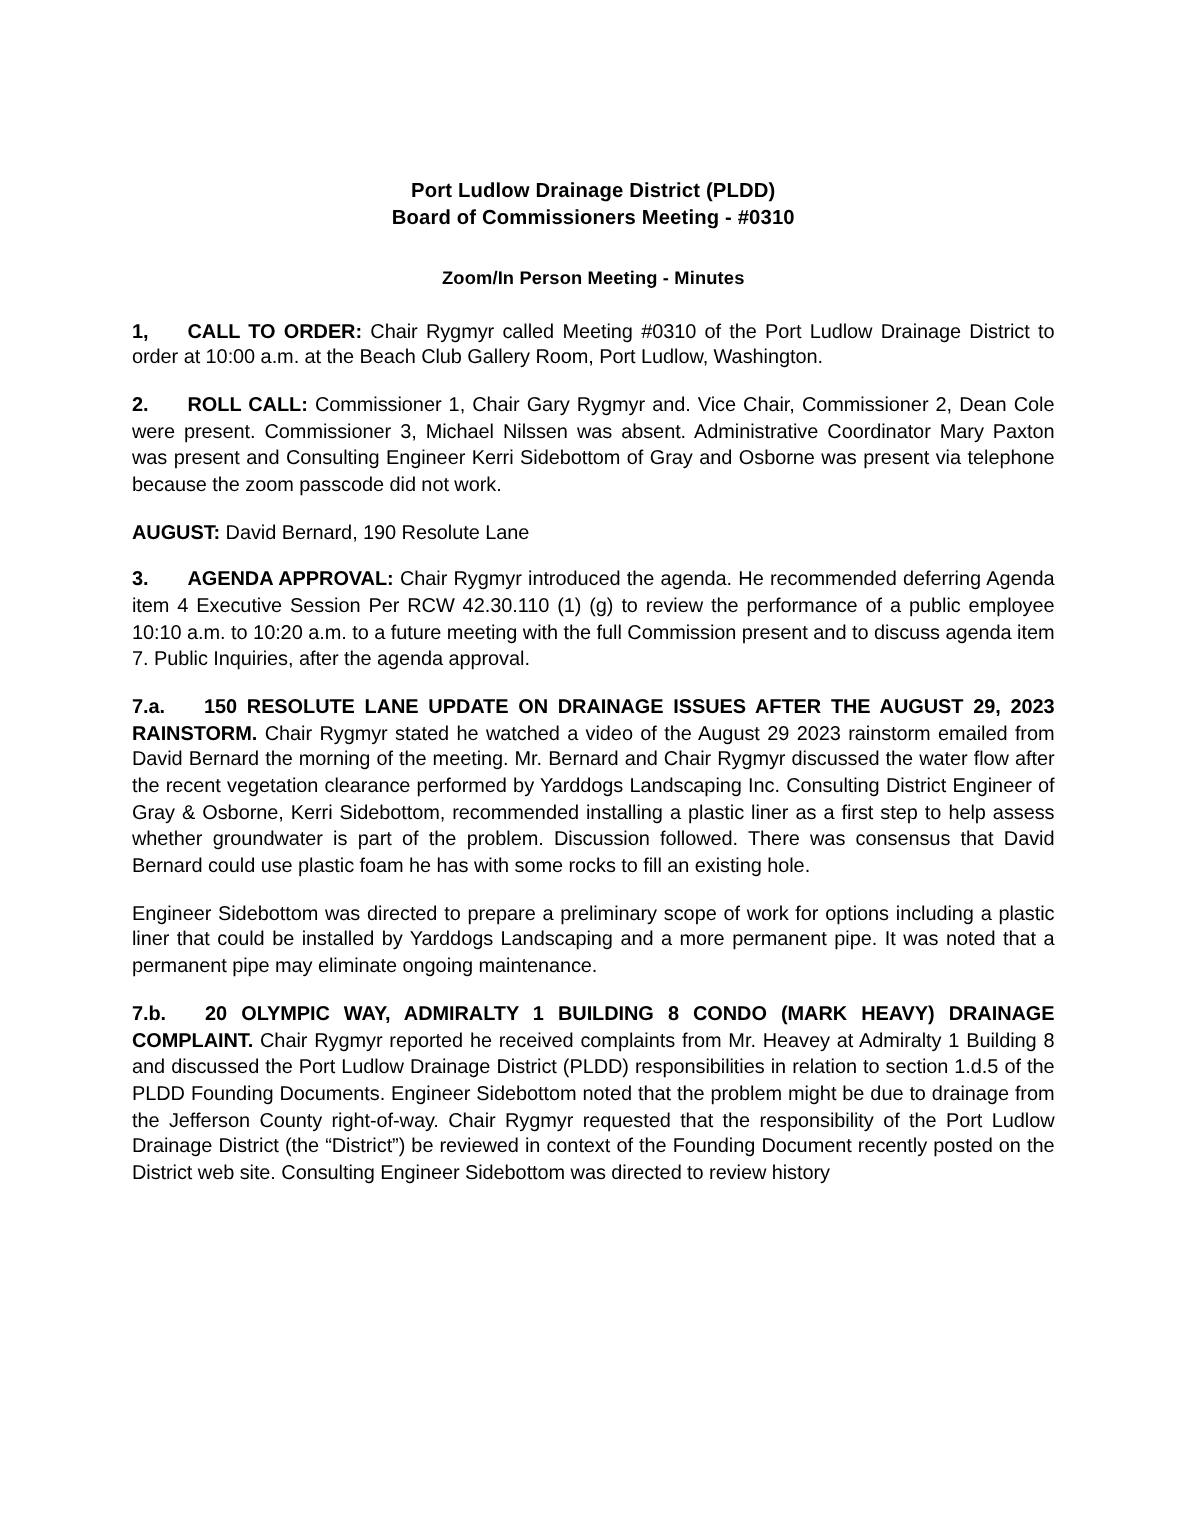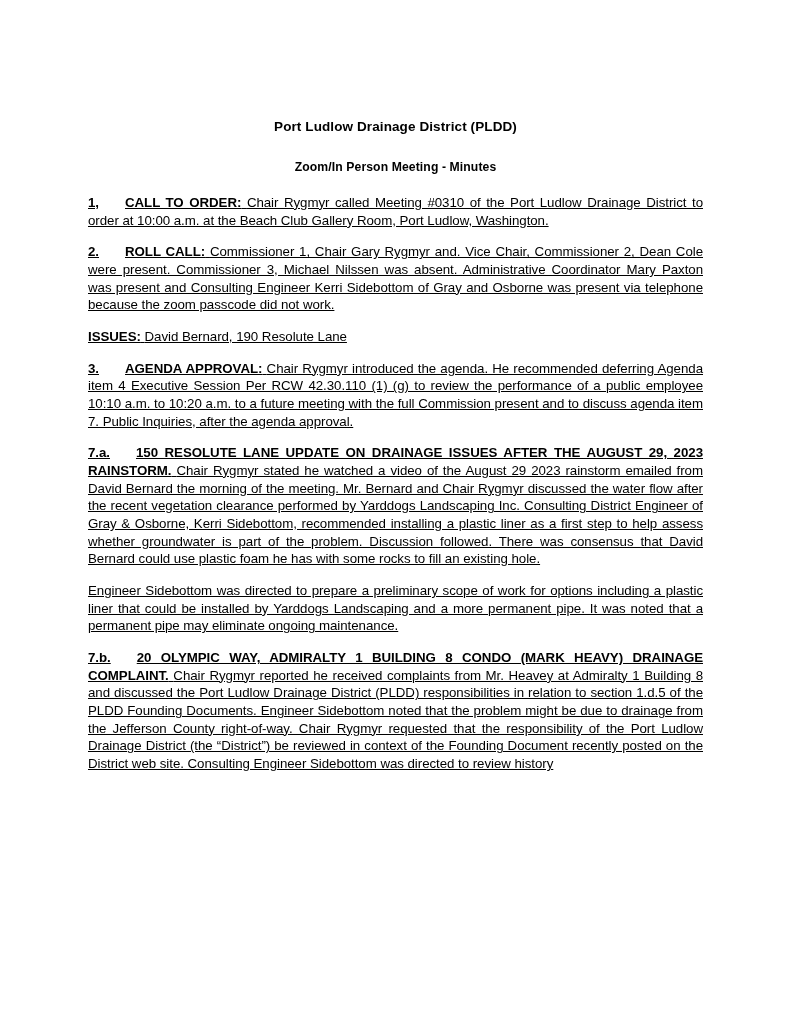--- a/index.html
+++ b/index.html
@@ -40,21 +40,20 @@
     margin-top: 19px;
     font-size: 13.3px;
     line-height: 1.33;
     text-align: justify;
     letter-spacing: -0.05px;
   }
   p.para {
     margin: 0 0 14px 0;
     text-align: justify;
     text-justify: inter-word;
-    text-decoration: underline;
   }
   p.para:last-child {
     margin-bottom: 0;
   }
   .num {
     font-weight: bold;
   }
   .heading-inline {
     font-weight: bold;
   }
@@ -63,30 +62,31 @@
     width: 26px;
   }
 </style>
 </head>
 <body>
 
 <div class="page">
 
   <div class="doc-header">
     <span class="line">Port Ludlow Drainage District (PLDD)</span>
+    <span class="line">Board of Commissioners Meeting - #0310</span>
     <span class="line line-small">Zoom/In Person Meeting - Minutes</span>
   </div>
 
   <div class="body-text">
 
     <p class="para"><span class="num">1,</span><span class="tab-gap"></span><span class="heading-inline">CALL TO ORDER:</span> <span>Chair Rygmyr called Meeting #0310 of the Port Ludlow Drainage District to order at 10:00 a.m. at the Beach Club Gallery Room, Port Ludlow, Washington.</span></p>
 
     <p class="para"><span class="num">2.</span><span class="tab-gap"></span><span class="heading-inline">ROLL CALL:</span> <span>Commissioner 1, Chair Gary Rygmyr and. Vice Chair, Commissioner 2, Dean Cole were present. Commissioner 3, Michael Nilssen was absent. Administrative Coordinator Mary Paxton was present and Consulting Engineer Kerri Sidebottom of Gray and Osborne was present via telephone because the zoom passcode did not work.</span></p>
 
-    <p class="para"><span class="heading-inline">ISSUES:</span> <span>David Bernard, 190 Resolute Lane</span></p>
+    <p class="para"><span class="heading-inline">AUGUST:</span> <span>David Bernard, 190 Resolute Lane</span></p>
 
     <p class="para"><span class="num">3.</span><span class="tab-gap"></span><span class="heading-inline">AGENDA APPROVAL:</span> <span>Chair Rygmyr introduced the agenda. He recommended deferring Agenda item 4 Executive Session Per RCW 42.30.110 (1) (g) to review the performance of a public employee 10:10 a.m. to 10:20 a.m. to a future meeting with the full Commission present and to discuss agenda item 7. Public Inquiries, after the agenda approval.</span></p>
 
 
     <p class="para"><span class="num">7.a.</span><span class="tab-gap"></span><span class="heading-inline">150 RESOLUTE LANE UPDATE ON DRAINAGE ISSUES AFTER THE AUGUST 29, 2023 RAINSTORM.</span> <span>Chair Rygmyr stated he watched a video of the August 29 2023 rainstorm emailed from David Bernard the morning of the meeting. Mr. Bernard and Chair Rygmyr discussed the water flow after the recent vegetation clearance performed by Yarddogs Landscaping Inc. Consulting District Engineer of Gray &amp; Osborne, Kerri Sidebottom, recommended installing a plastic liner as a first step to help assess whether groundwater is part of the problem. Discussion followed. There was consensus that David Bernard could use plastic foam he has with some rocks to fill an existing hole.</span></p>
 
     <p class="para"><span>Engineer Sidebottom was directed to prepare a preliminary scope of work for options including a plastic liner that could be installed by Yarddogs Landscaping and a more permanent pipe. It was noted that a permanent pipe may eliminate ongoing maintenance.</span></p>
 
     <p class="para"><span class="num">7.b.</span><span class="tab-gap"></span><span class="heading-inline">20 OLYMPIC WAY, ADMIRALTY 1 BUILDING 8 CONDO (MARK HEAVY) DRAINAGE COMPLAINT.</span> <span>Chair Rygmyr reported he received complaints from Mr. Heavey at Admiralty 1 Building 8 and discussed the Port Ludlow Drainage District (PLDD) responsibilities in relation to section 1.d.5 of the PLDD Founding Documents. Engineer Sidebottom noted that the problem might be due to drainage from the Jefferson County right-of-way. Chair Rygmyr requested that the responsibility of the Port Ludlow Drainage District (the “District”) be reviewed in context of the Founding Document recently posted on the District web site. Consulting Engineer Sidebottom was directed to review history</span></p>
 

